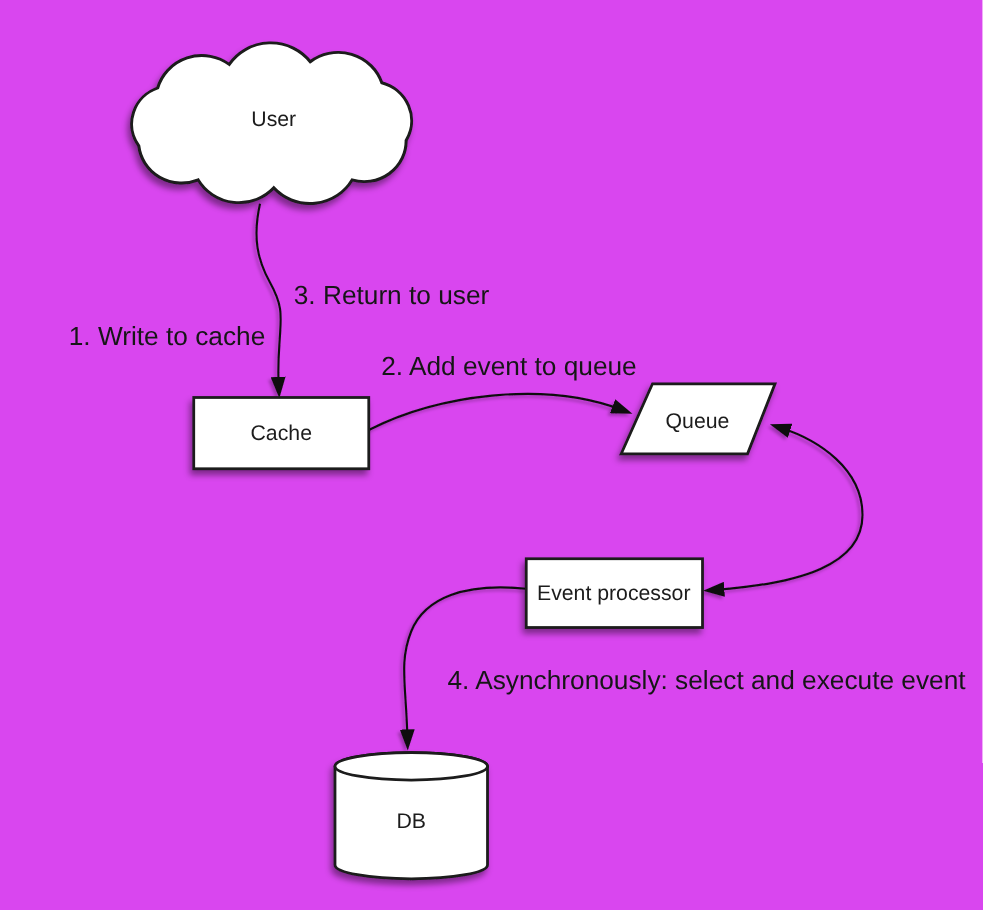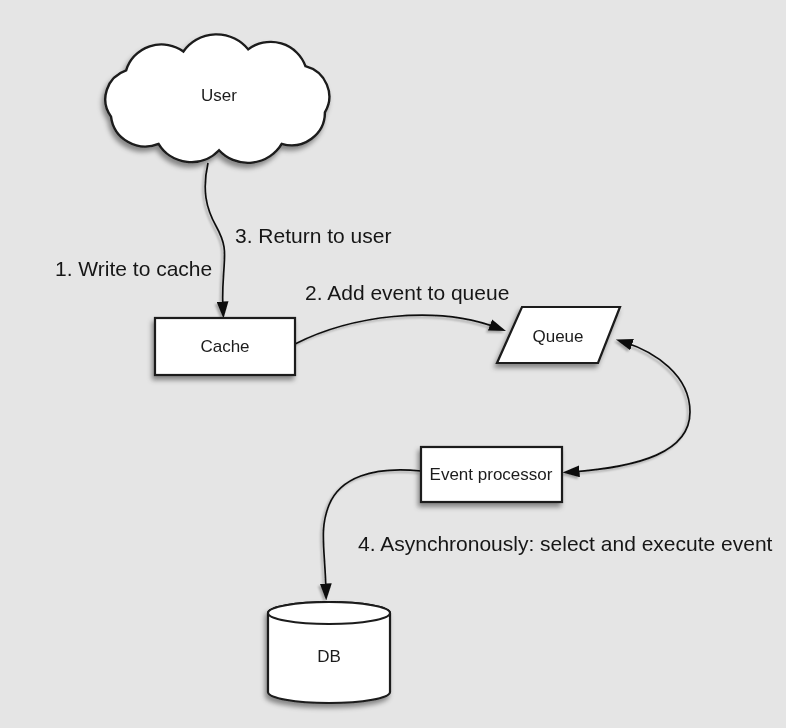--- a/index.html
+++ b/index.html
@@ -4,21 +4,21 @@
 <style>
   html, body {
     margin: 0;
     padding: 0;
     background: #ffffff;
   }
   .stage {
     position: relative;
     width: 786px;
     height: 728px;
-    background: #e5e5e5;
+    background: #d946ef;
     overflow: hidden;
     font-family: "Liberation Sans", "DejaVu Sans", sans-serif;
   }
   svg { display: block; }
   .node-shape {
     fill: #ffffff;
     stroke: #1a1a1a;
     stroke-width: 2.2;
   }
   .edge {

